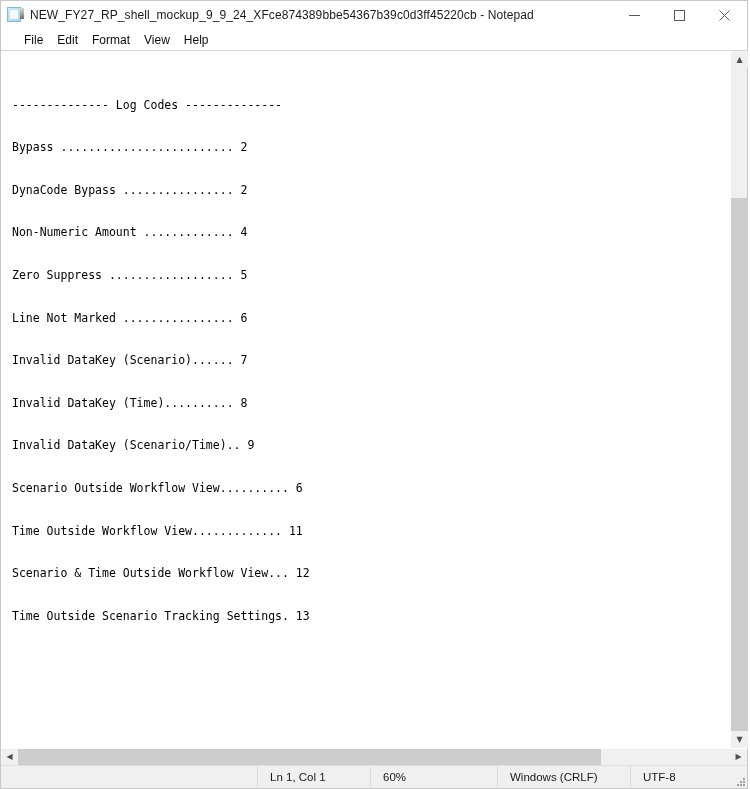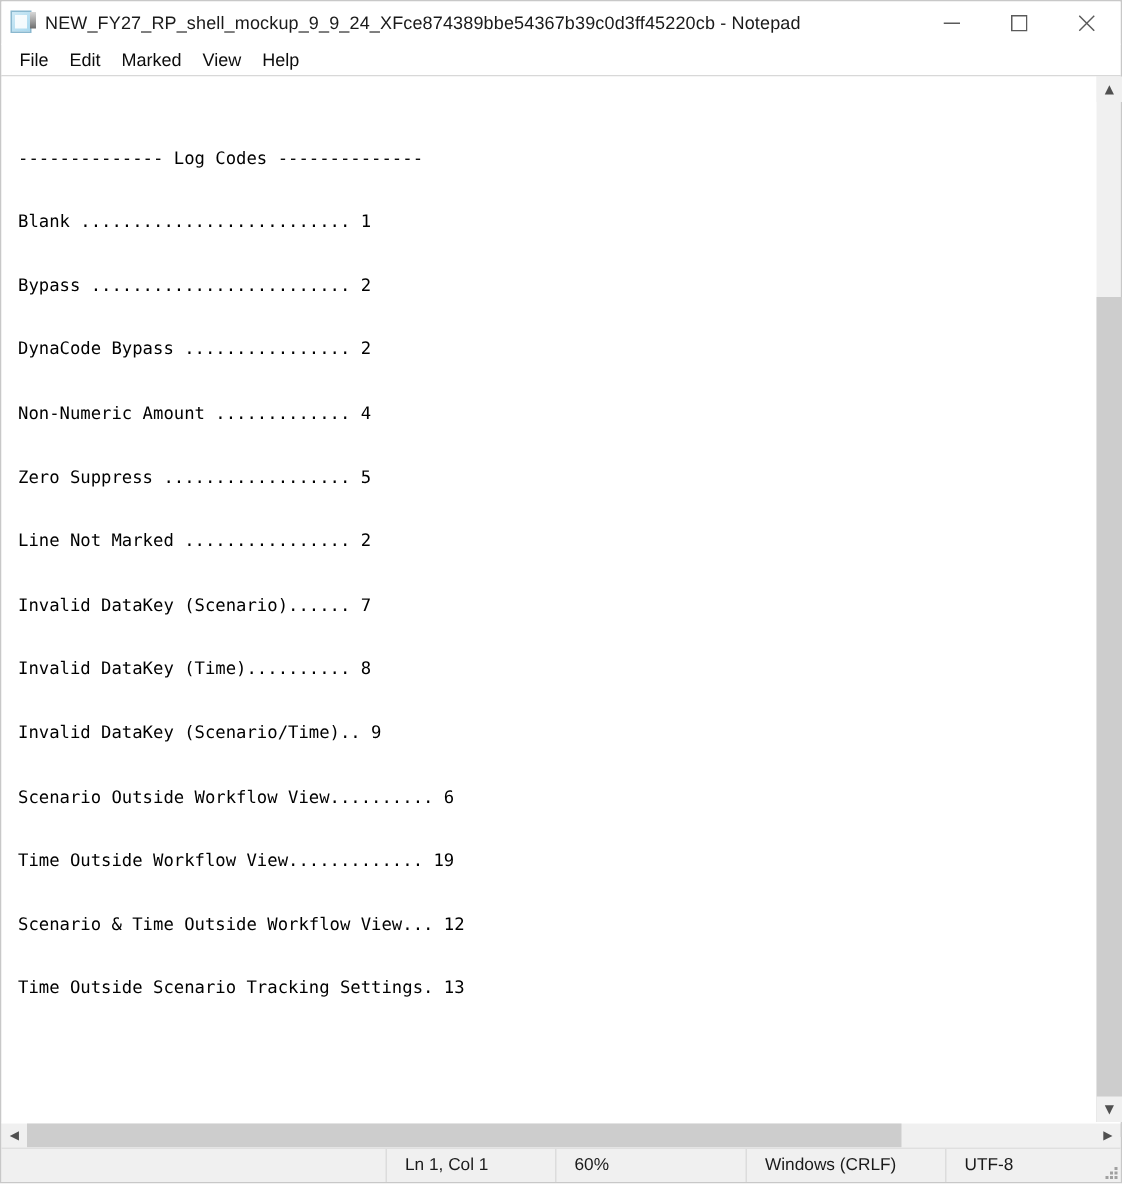--- a/index.html
+++ b/index.html
@@ -87,21 +87,21 @@
     cursor: default;
   }
   .win-btn svg { display: block; }
   
   .menubar {
     height: 20px;
     flex: 0 0 20px;
     display: flex;
     align-items: center;
     background: #ffffff;
-    padding-left: 5px;
+    padding-left: 16px;
   }
   .menu-item {
     font-size: 12px;
     color: #0c0c0c;
     padding: 2px 7px 3px 7px;
     white-space: nowrap;
     cursor: default;
   }
   
   .editor-wrap {
@@ -252,42 +252,41 @@
           <line x1="0.5" y1="0.5" x2="10.5" y2="10.5" stroke="#5a5a5a" stroke-width="1"></line>
           <line x1="10.5" y1="0.5" x2="0.5" y2="10.5" stroke="#5a5a5a" stroke-width="1"></line>
         </svg>
       </div>
     </div>
   </div>
 
   <div class="menubar">
     <div class="menu-item">File</div>
     <div class="menu-item">Edit</div>
-    <div class="menu-item">Marked</div>
+    <div class="menu-item">Format</div>
     <div class="menu-item">View</div>
     <div class="menu-item">Help</div>
   </div>
 
   <div class="editor-wrap">
 
     <div class="text-area">
       <div class="doc">
 
         <div class="line">-------------- Log Codes --------------</div>
-        <div class="line">Blank .......................... 1</div>
         <div class="line">Bypass ......................... 2</div>
         <div class="line">DynaCode Bypass ................ 2</div>
         <div class="line">Non-Numeric Amount ............. 4</div>
         <div class="line">Zero Suppress .................. 5</div>
-        <div class="line">Line Not Marked ................ 2</div>
+        <div class="line">Line Not Marked ................ 6</div>
         <div class="line">Invalid DataKey (Scenario)...... 7</div>
         <div class="line">Invalid DataKey (Time).......... 8</div>
         <div class="line">Invalid DataKey (Scenario/Time).. 9</div>
         <div class="line">Scenario Outside Workflow View.......... 6</div>
-        <div class="line">Time Outside Workflow View............. 19</div>
+        <div class="line">Time Outside Workflow View............. 11</div>
         <div class="line">Scenario &amp; Time Outside Workflow View... 12</div>
         <div class="line">Time Outside Scenario Tracking Settings. 13</div>
 
         <div class="line">&nbsp;</div>
         
         
         
 
         
 

